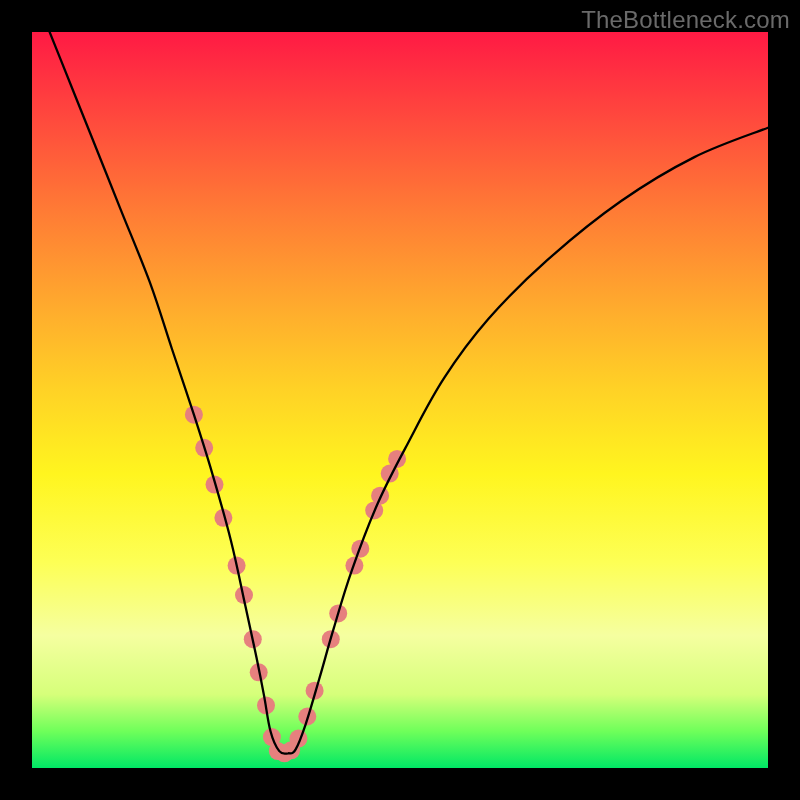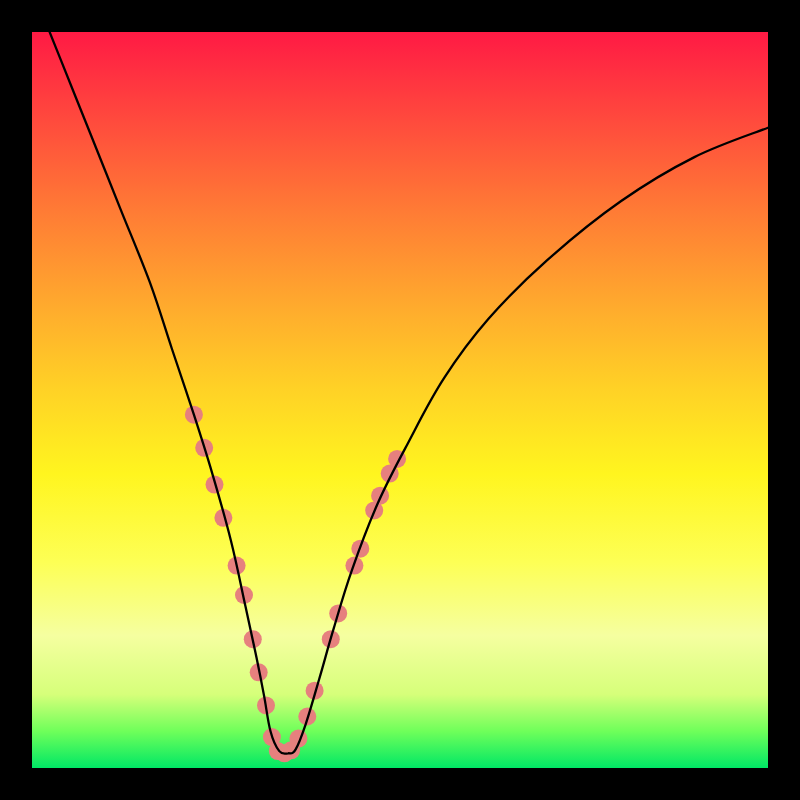--- a/index.html
+++ b/index.html
@@ -52,20 +52,21 @@
     font-size: 24px;
     font-weight: 500;
     letter-spacing: 0.2px;
     user-select: none;
   }
 </style>
 </head>
 <body>
 
 <div class="stage">
+  <div class="watermark">TheBottleneck.com</div>
   <div class="plot-area">
     <svg class="curve" viewBox="0 0 736 736">
       <g id="markers-group">
           <circle cx="161.9" cy="382.7" r="9" fill="#e6807e"></circle>
           <circle cx="172.2" cy="415.8" r="9" fill="#e6807e"></circle>
           <circle cx="182.5" cy="452.6" r="9" fill="#e6807e"></circle>
           <circle cx="191.4" cy="485.8" r="9" fill="#e6807e"></circle>
           <circle cx="204.6" cy="533.6" r="9" fill="#e6807e"></circle>
           <circle cx="212.0" cy="563.0" r="9" fill="#e6807e"></circle>
           <circle cx="220.8" cy="607.2" r="9" fill="#e6807e"></circle>

